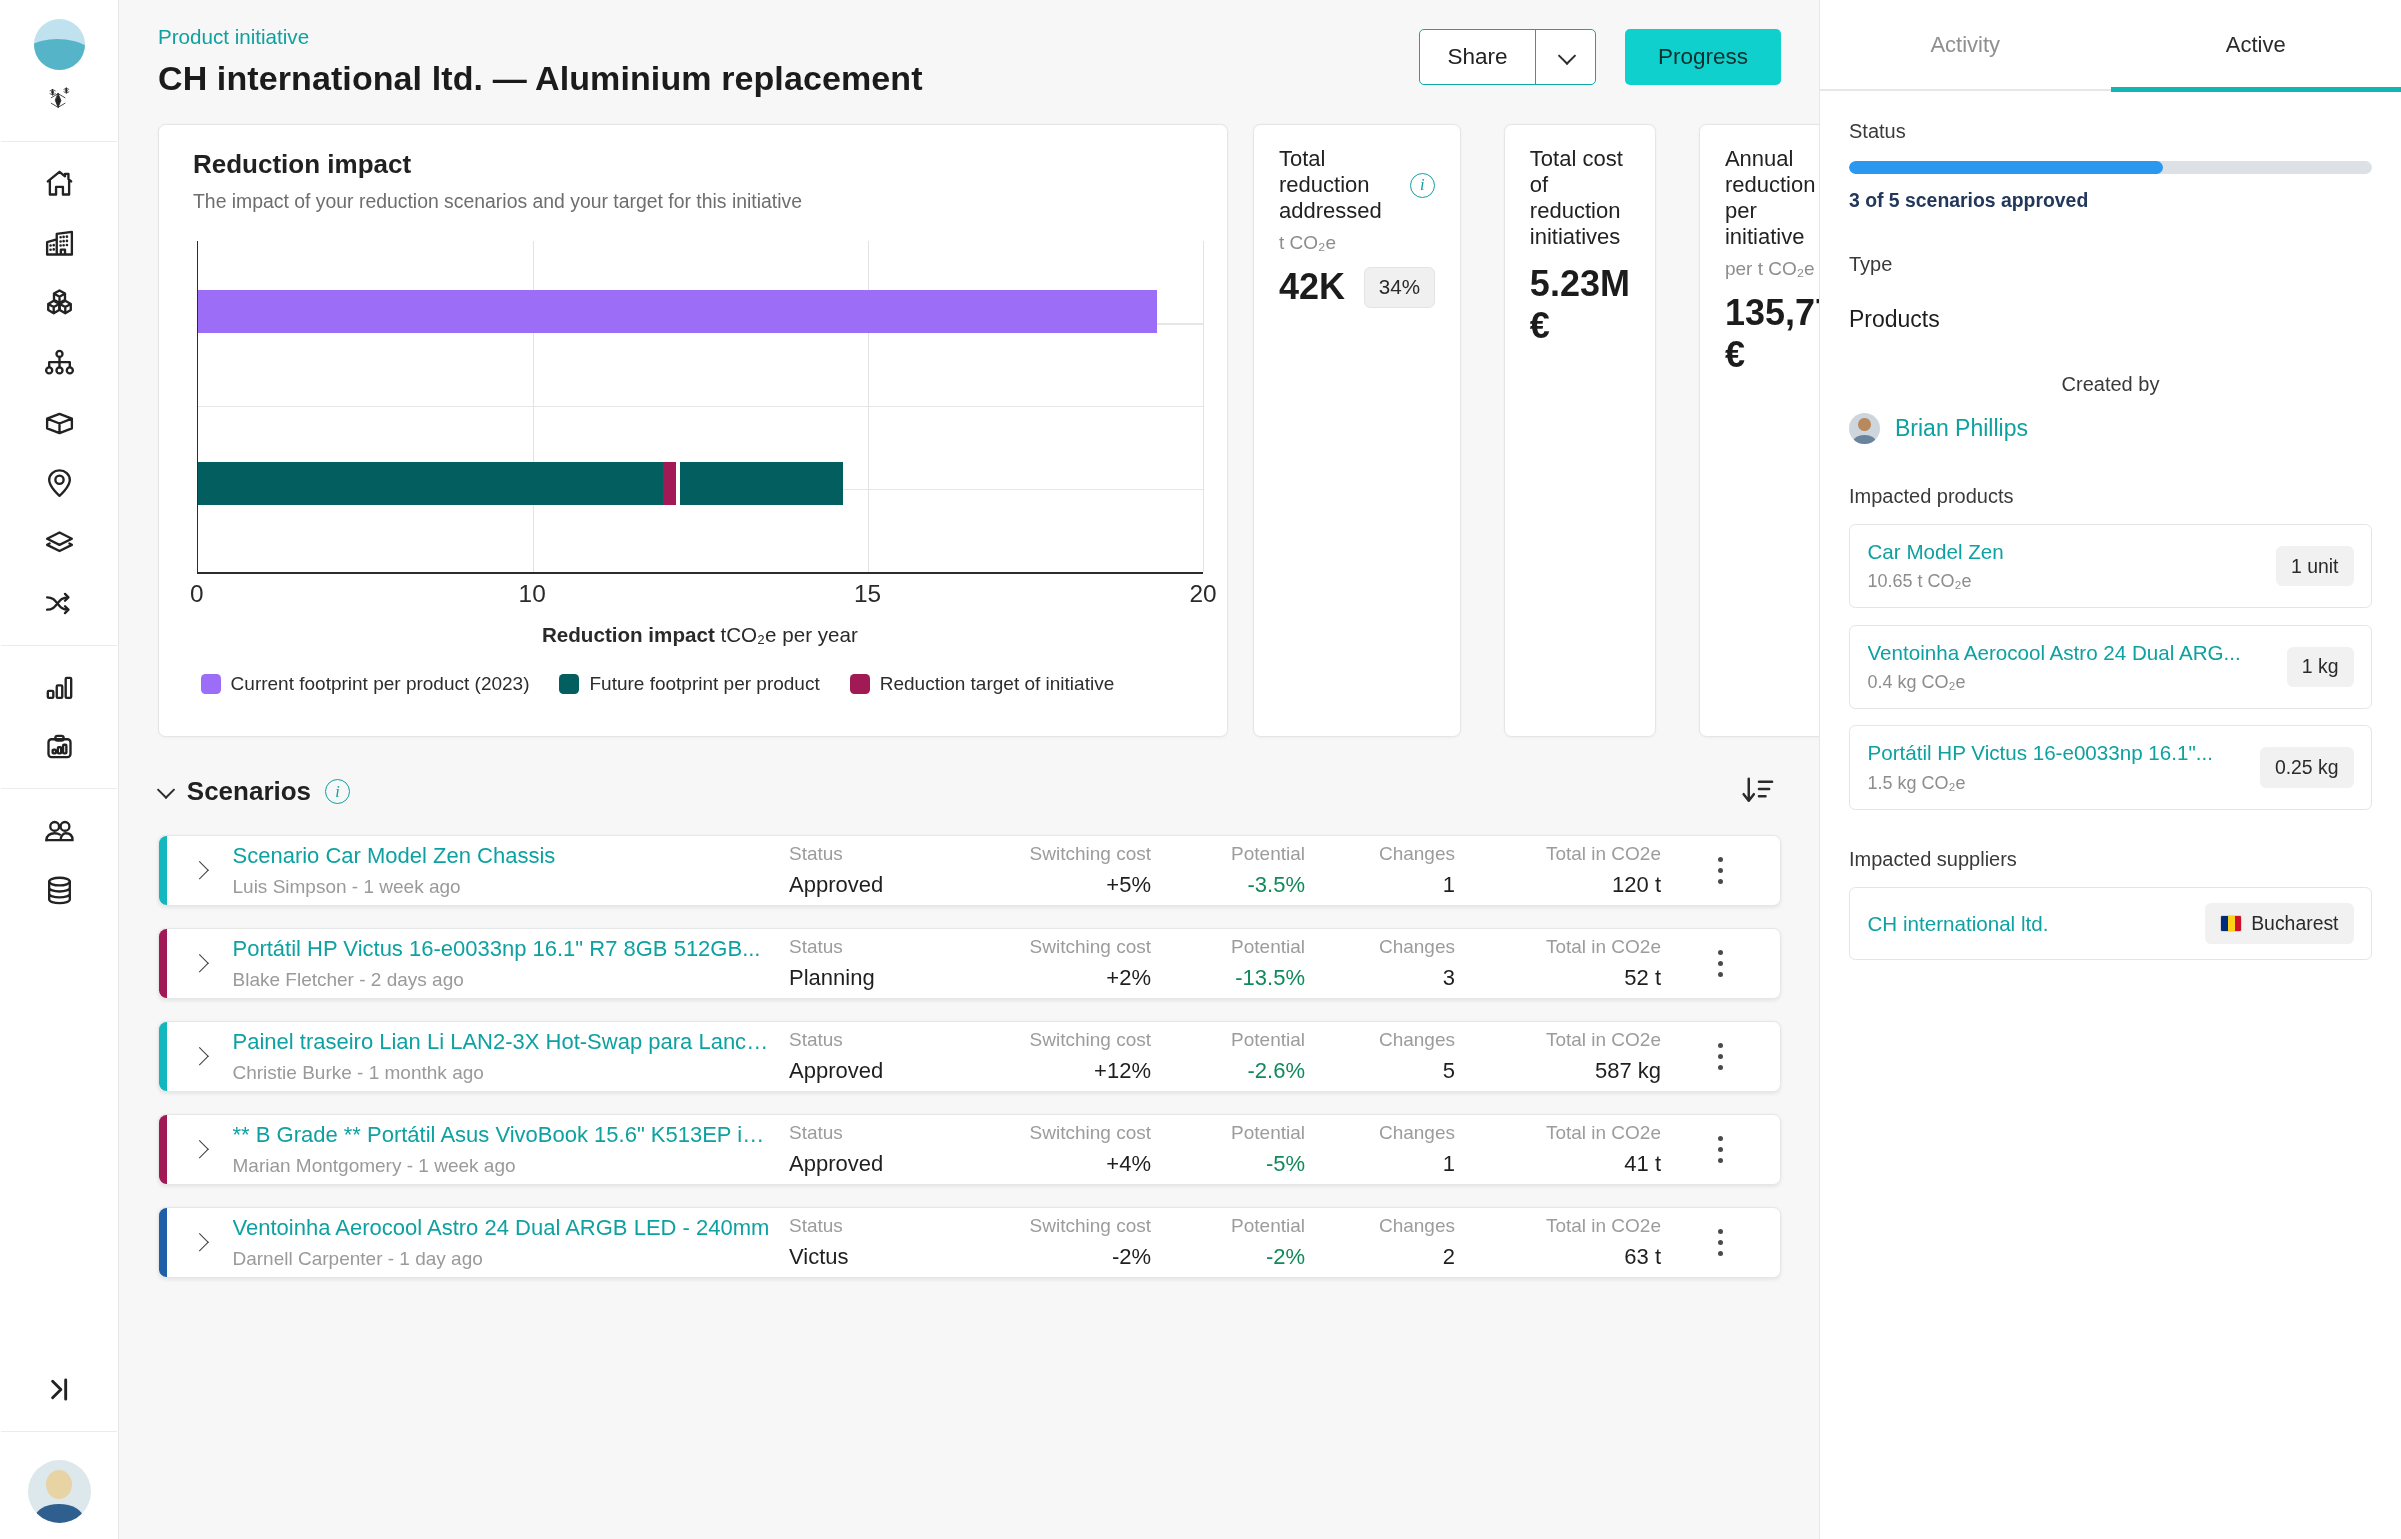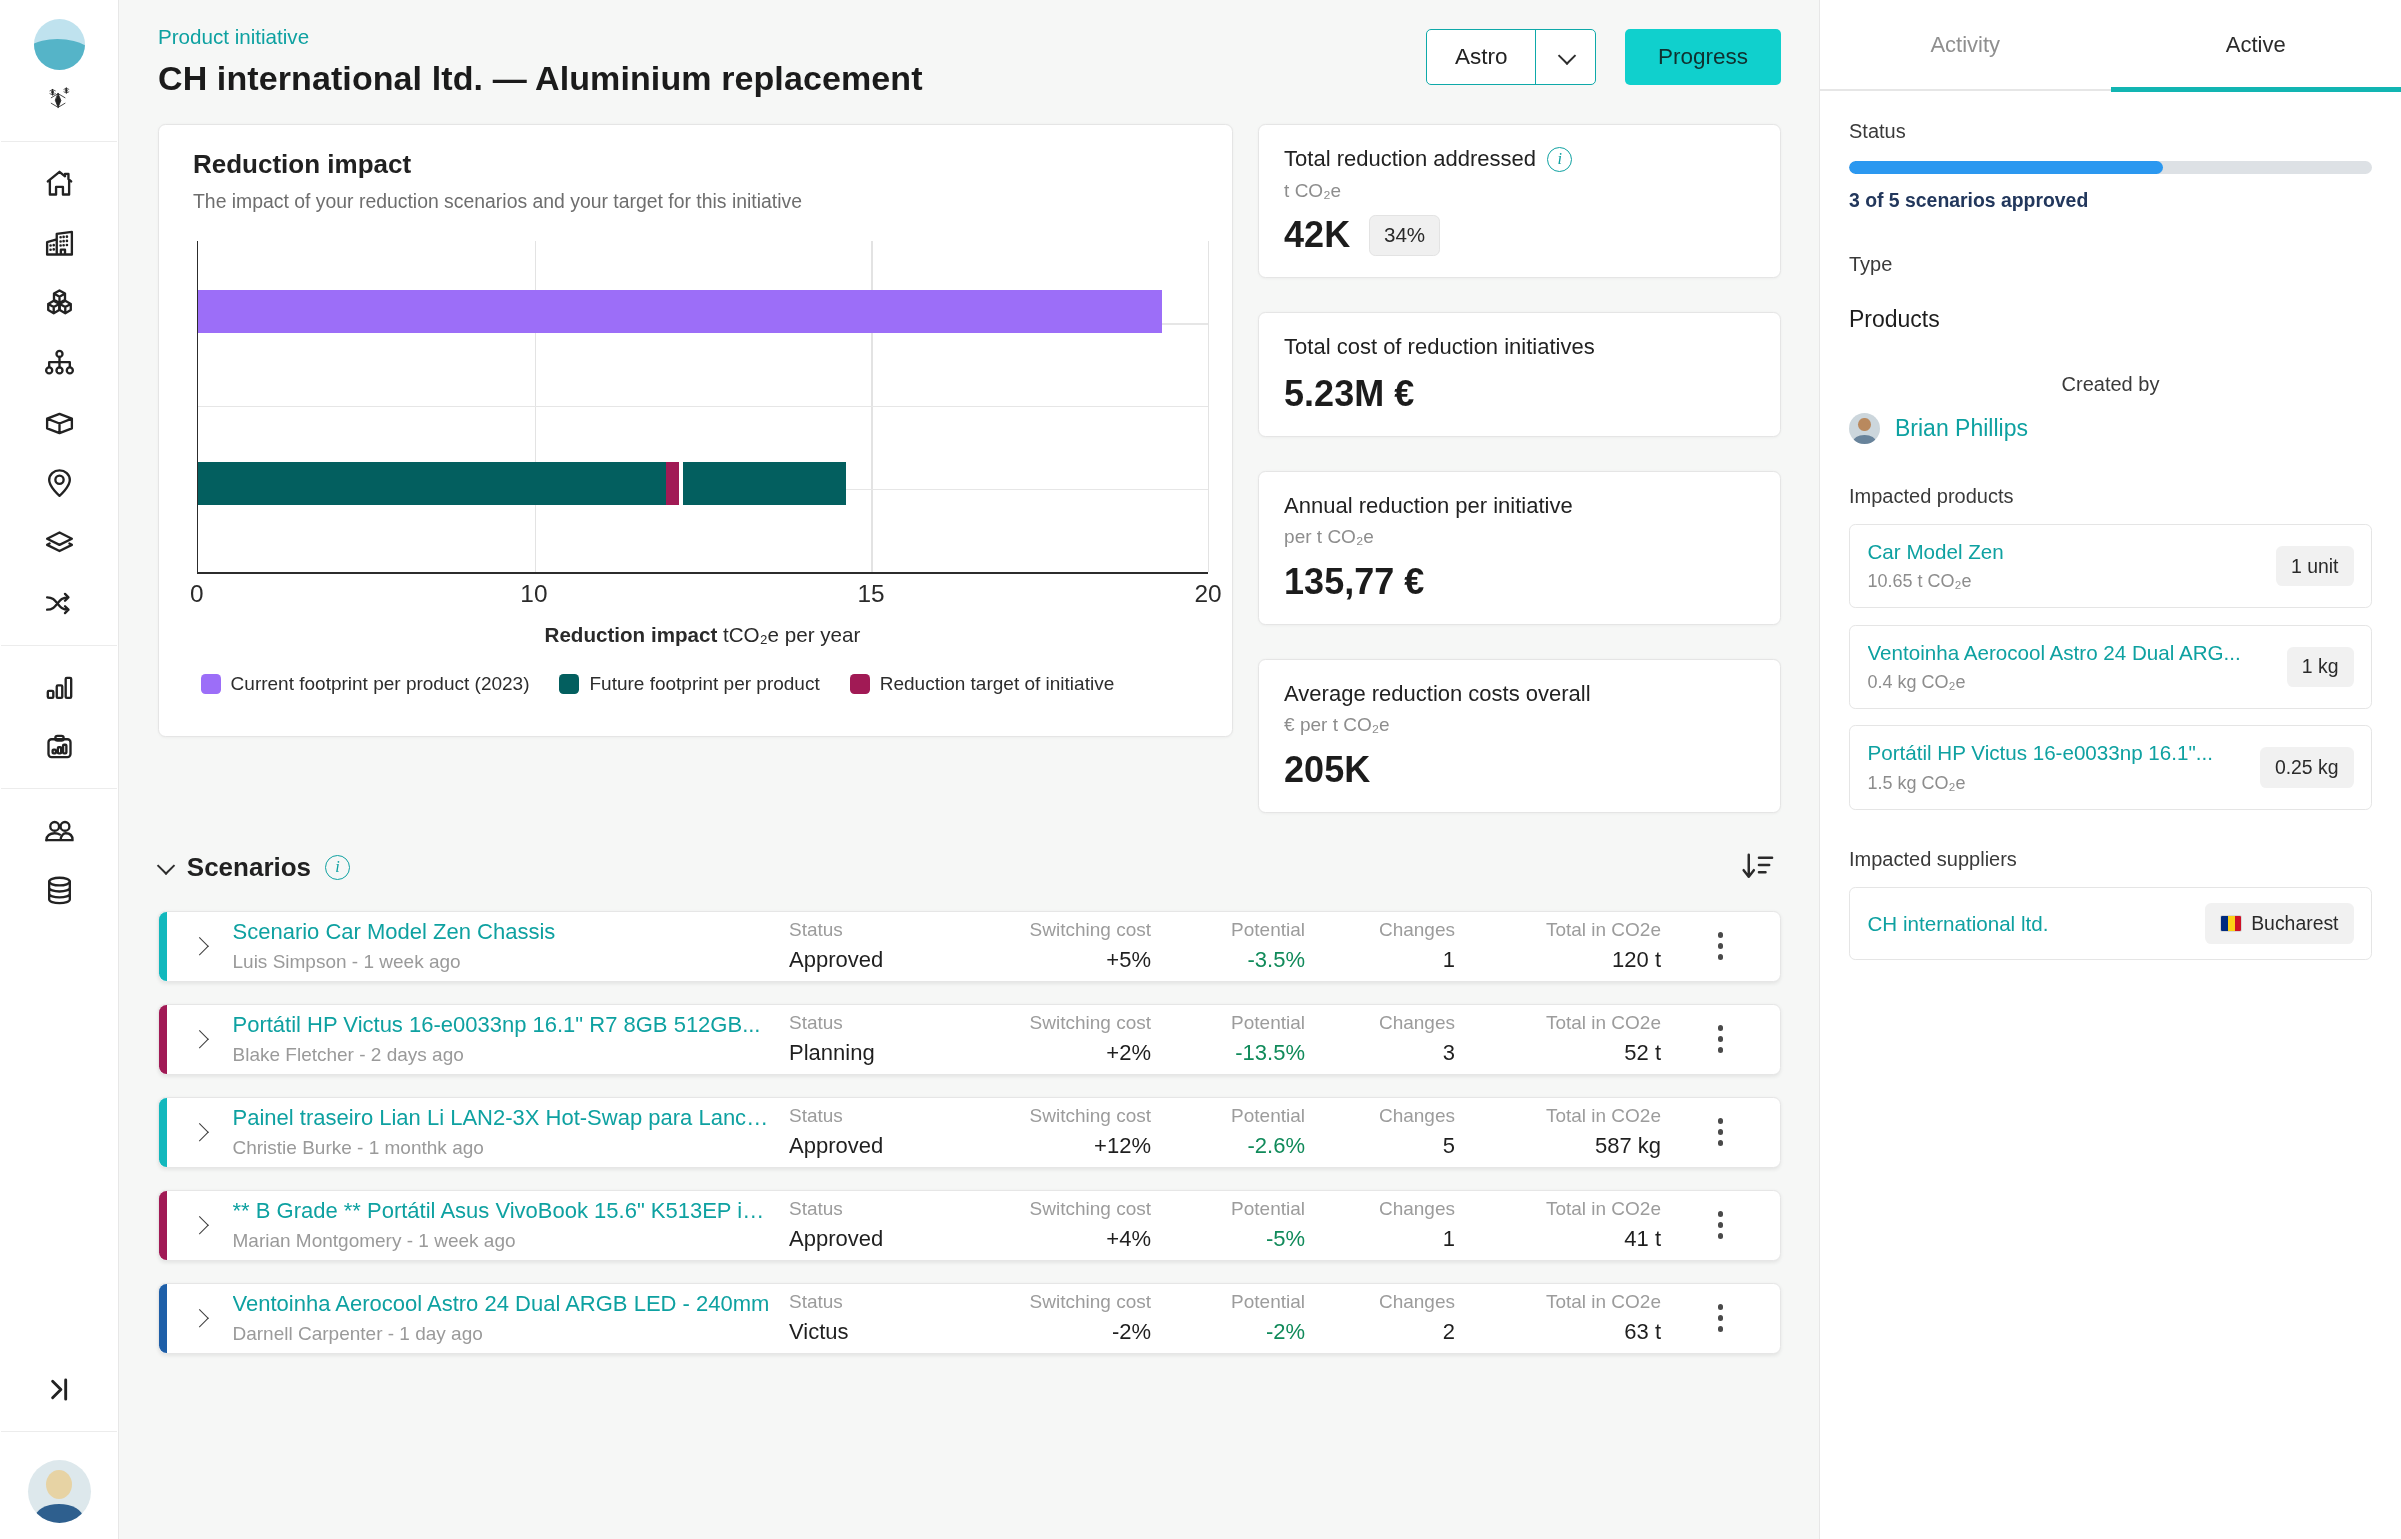--- a/index.html
+++ b/index.html
@@ -51,21 +51,21 @@
   .ticks { position:relative; height:36px; margin-top:6.3px; }
   .tick { position:absolute; transform:translateX(-50%); font-size:24.4px; color:#2a2a2a; }
   .axis-label { text-align:center; font-size:20.6px; color:#2a2a2a; margin-top:7.5px; }
   .axis-label b { font-weight:700; }
   .legend { display:flex; gap:30px; margin:26px 0 0 3.8px; align-items:center; }
   .leg-item { display:flex; align-items:center; gap:10px; }
   .swatch { width:20px; height:20px; border-radius:4.4px; }
   .leg-label { font-size:19px; color:#2d2d2d; }
 
   
-  .kpi-col { width:528px; display:flex; flex-direction:column; gap:34px; }
+  .kpi-col { width:528px; display:flex; flex-direction:row; gap:43px; }
   .kpi { padding:21px 25px; }
   .kpi-title-row { display:flex; align-items:center; gap:11.3px; }
   .kpi-title { font-size:22px; color:#222; }
   .info-ic { width:25px; height:25px; border-radius:50%; border:1.9px solid #0ea1a1; color:#0ea1a1; font-size:16.3px; font-style:italic; font-family:"Liberation Serif",serif; display:inline-flex; align-items:center; justify-content:center; flex-shrink:0; }
   .kpi-unit { font-size:19px; color:#8d8d8d; margin-top:7.5px; }
   .kpi-value-row { display:flex; align-items:center; gap:19px; margin-top:12.5px; }
   .kpi-value { font-size:36px; font-weight:700; color:#1c1c1c; }
   .pct-badge { background:#f0f0f0; border:1.3px solid #e3e3e3; border-radius:6.3px; padding:7.5px 13.8px; font-size:20.6px; color:#2a2a2a; }
 
   
@@ -230,21 +230,21 @@
   </aside>
 
   <main class="main">
     <div class="hdr">
       <div>
         <div class="crumb">Product initiative</div>
         <h1 class="h1">CH international ltd. — Aluminium replacement</h1>
       </div>
       <div class="hdr-actions">
         <div class="share-btn">
-          <span class="lab">Astro</span>
+          <span class="lab">Share</span>
           <span class="dd">
               <i class="chev down"></i>
             </span>
         </div>
         <button class="progress-btn">Progress</button>
       </div>
     </div>
 
     <div class="content-row">
 

